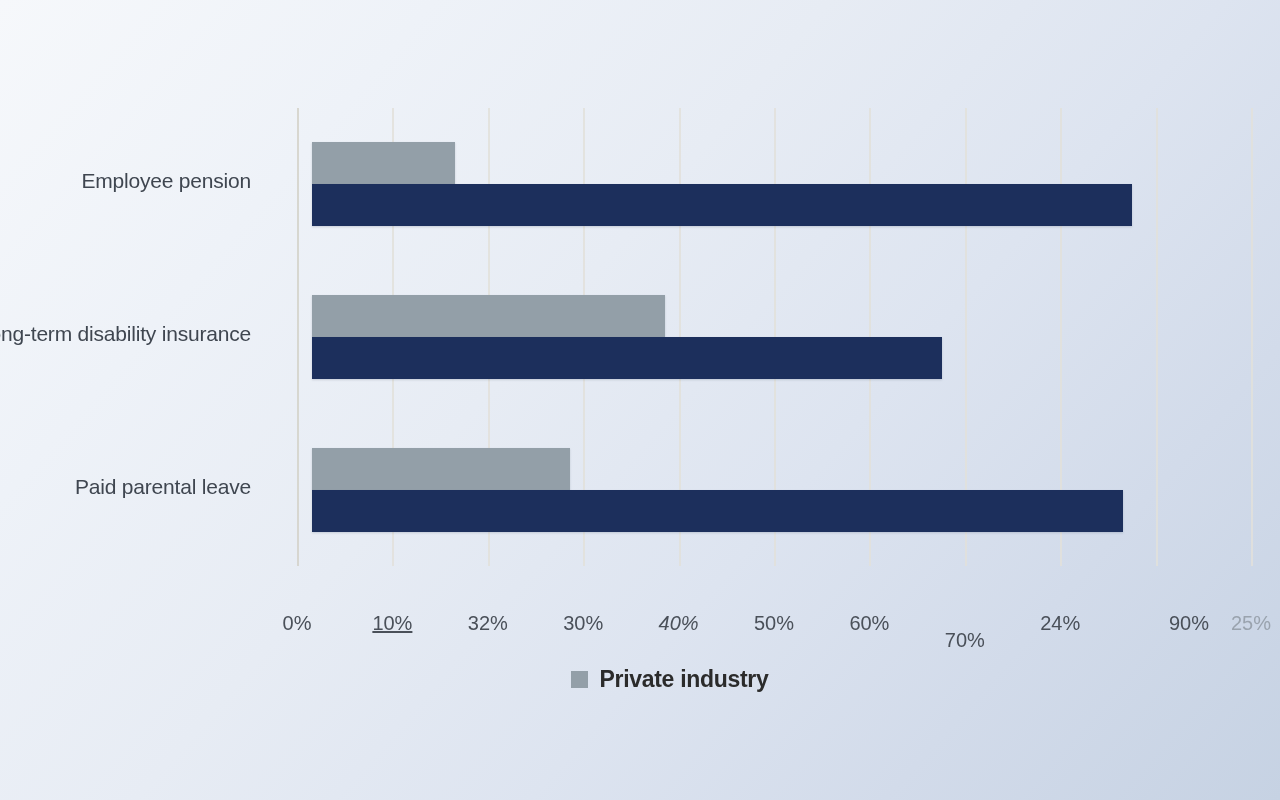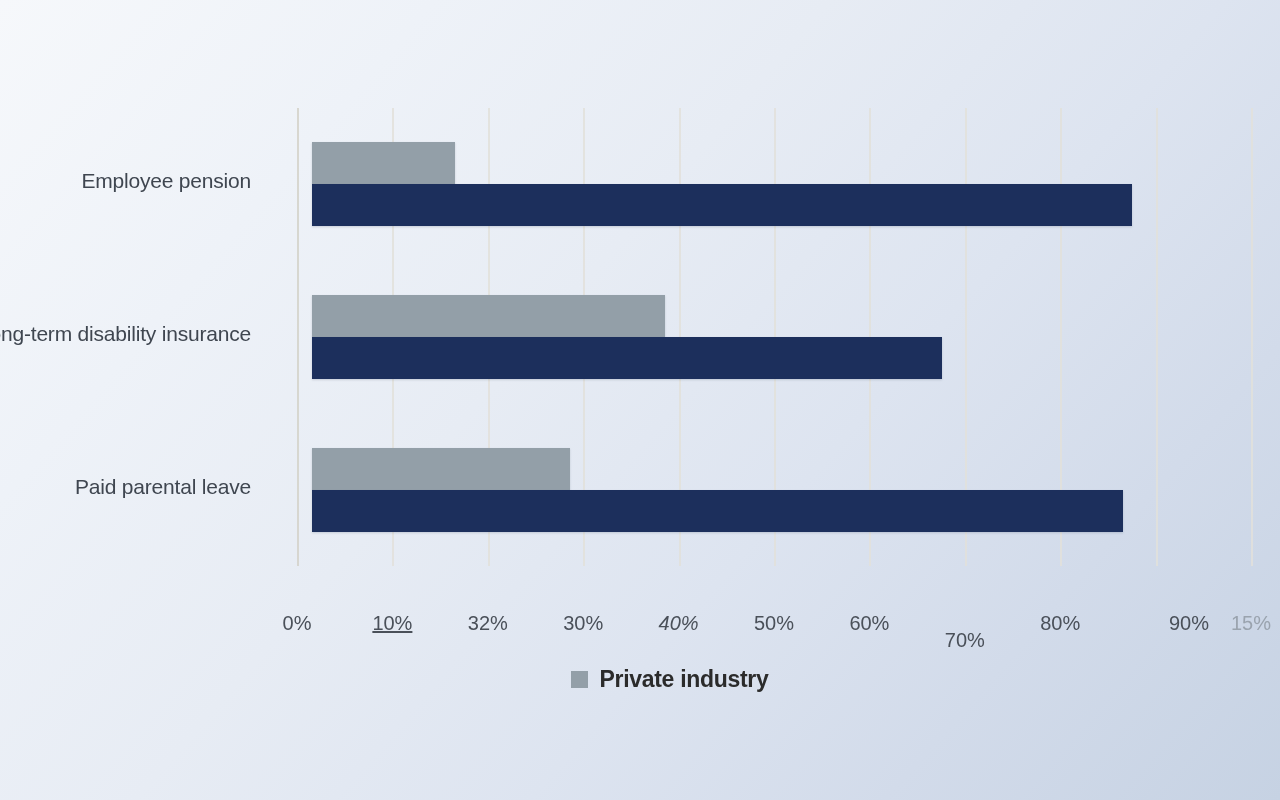--- a/index.html
+++ b/index.html
@@ -197,23 +197,23 @@
 
   <div class="xaxis">
       <div class="xtick" style="left: 0px;">0%</div>
       <div class="xtick" style="left: 95.4px; text-decoration: underline;">10%</div>
       <div class="xtick" style="left: 190.8px;">32%</div>
       <div class="xtick" style="left: 286.2px;">30%</div>
       <div class="xtick" style="left: 381.6px; font-style: italic;">40%</div>
       <div class="xtick" style="left: 477px;">50%</div>
       <div class="xtick" style="left: 572.4px;">60%</div>
       <div class="xtick" style="left: 667.8px; margin-top: 17px;">70%</div>
-      <div class="xtick" style="left: 763.2px;">80%</div>
+      <div class="xtick" style="left: 763.2px;">24%</div>
       <div class="xtick" style="left: 871px; margin-left: 21px;">90%</div>
-      <div class="xtick muted" style="left: 954px;">15%</div>
+      <div class="xtick muted" style="left: 954px;">25%</div>
     </div>
 
   <div class="legend">
     <div class="legend-item">
       <span class="swatch" style="background:#939fa8;"></span>
       <span class="legend-label">Private industry</span>
     </div>
   </div>
 
 </div>

